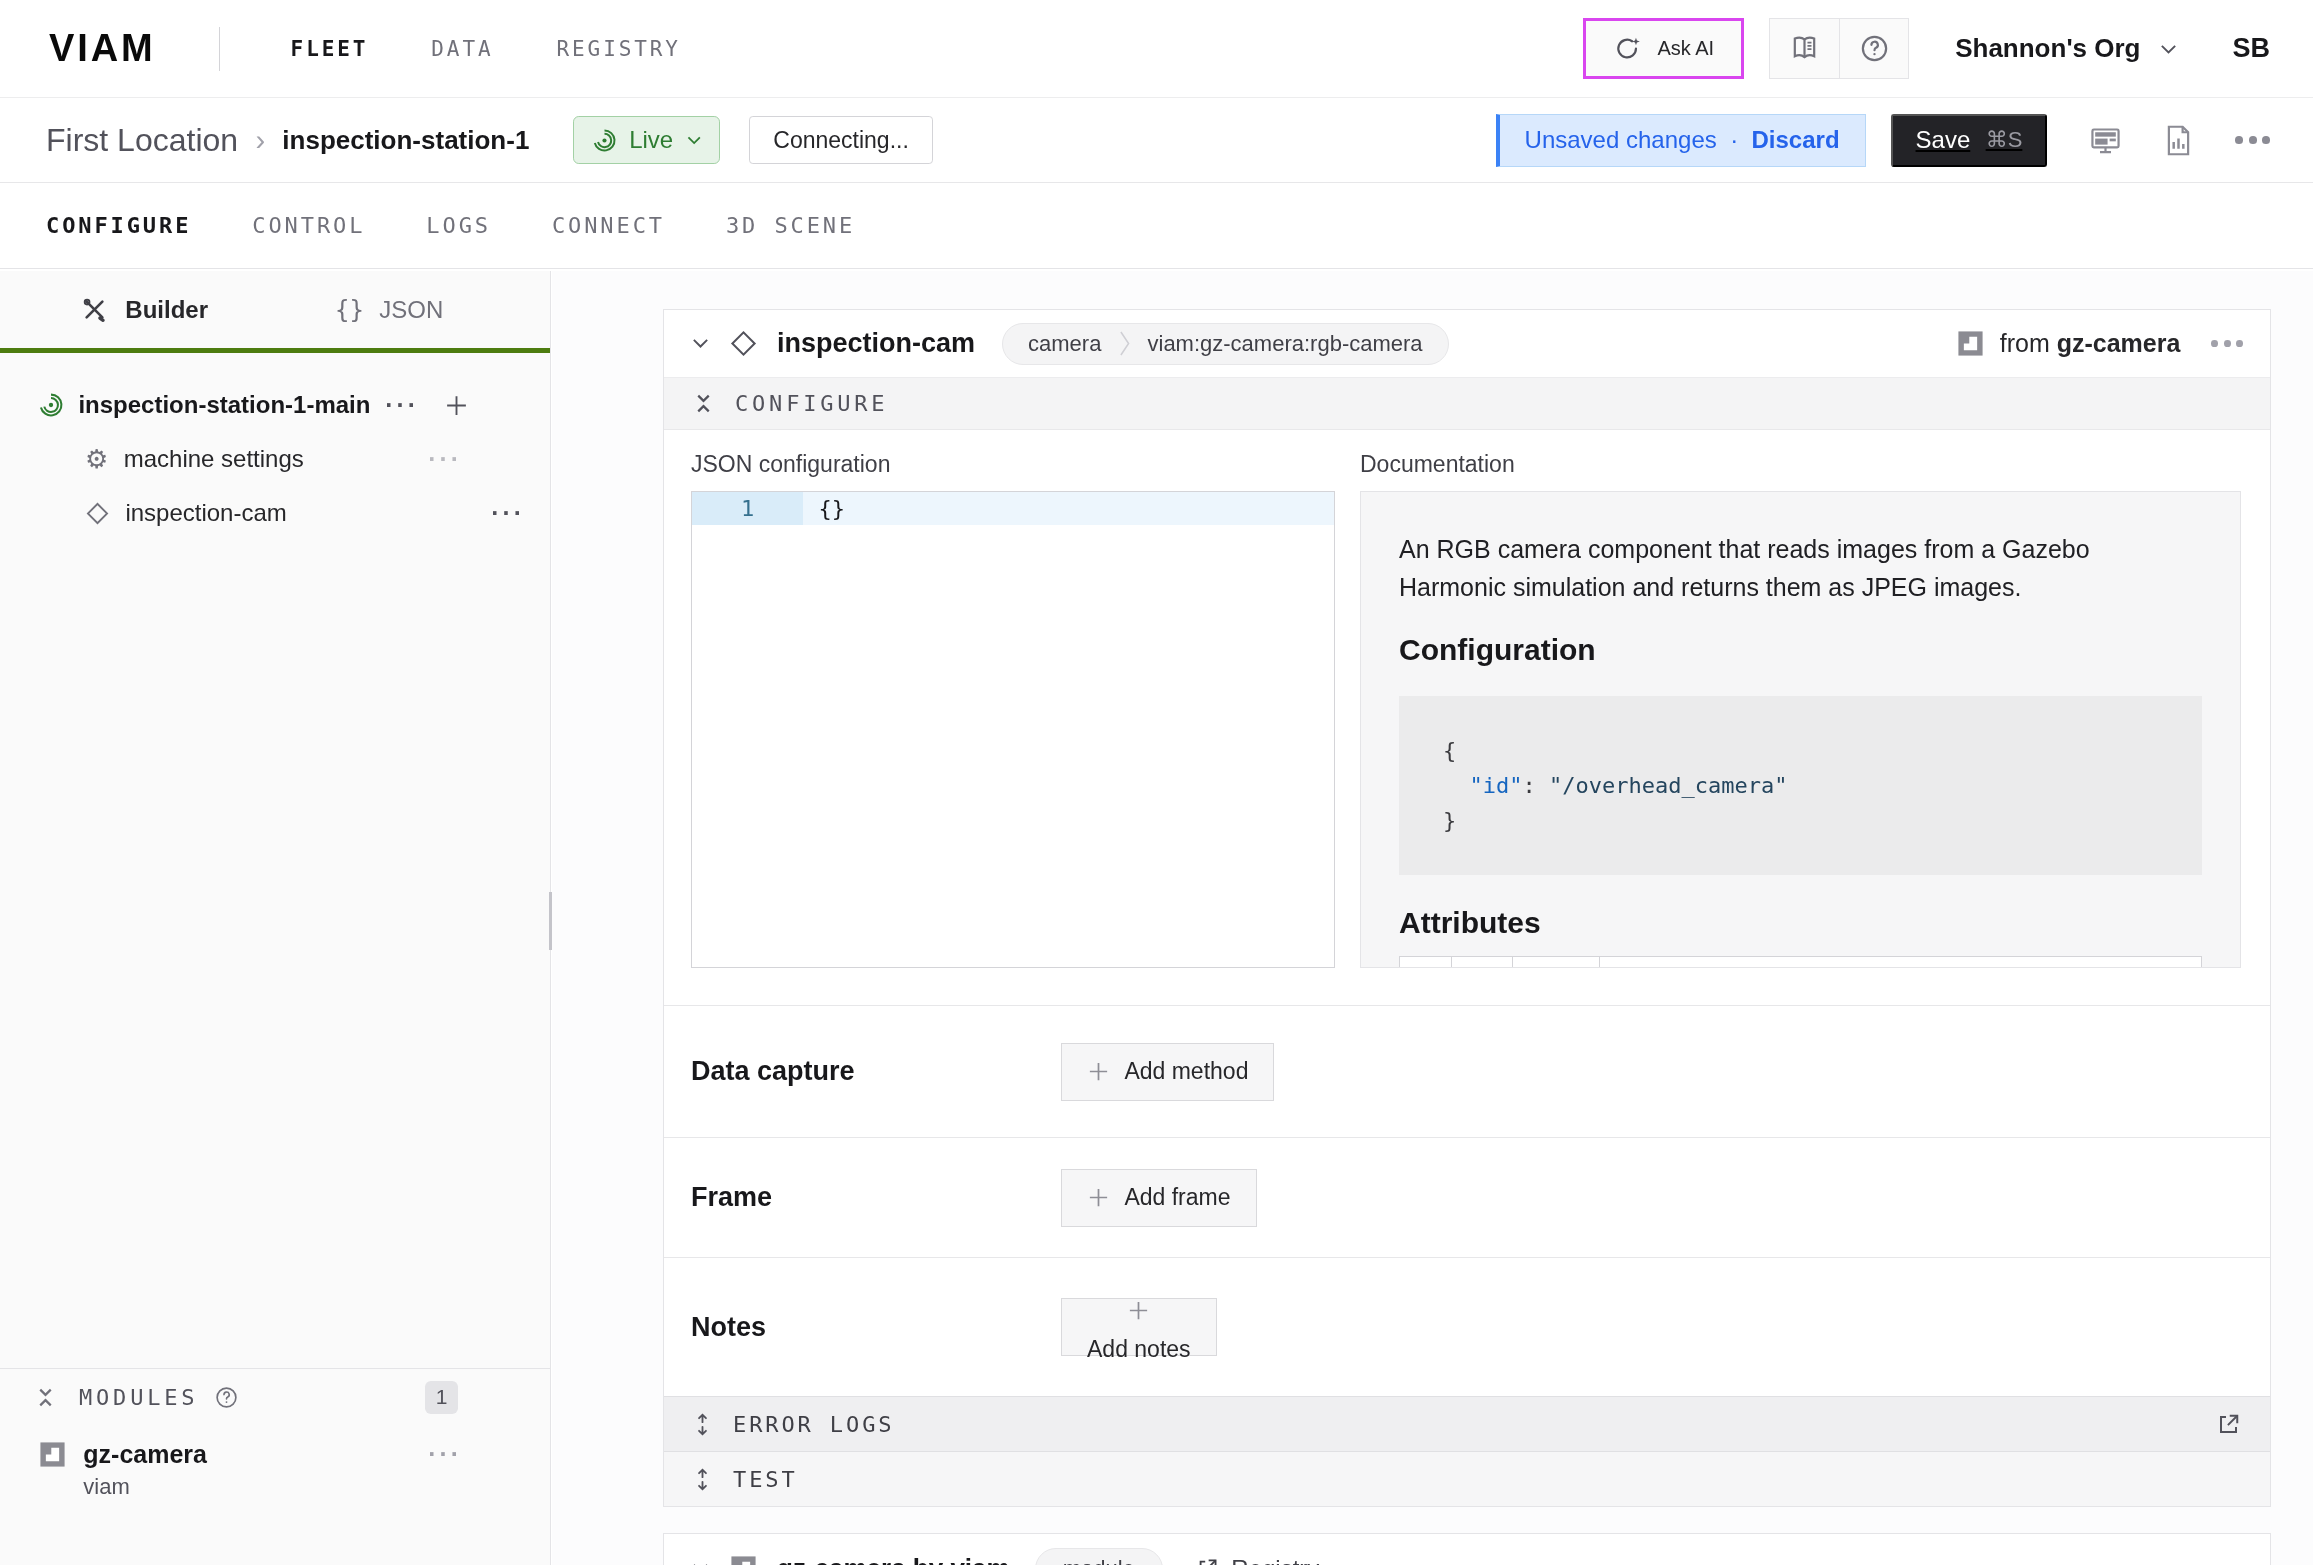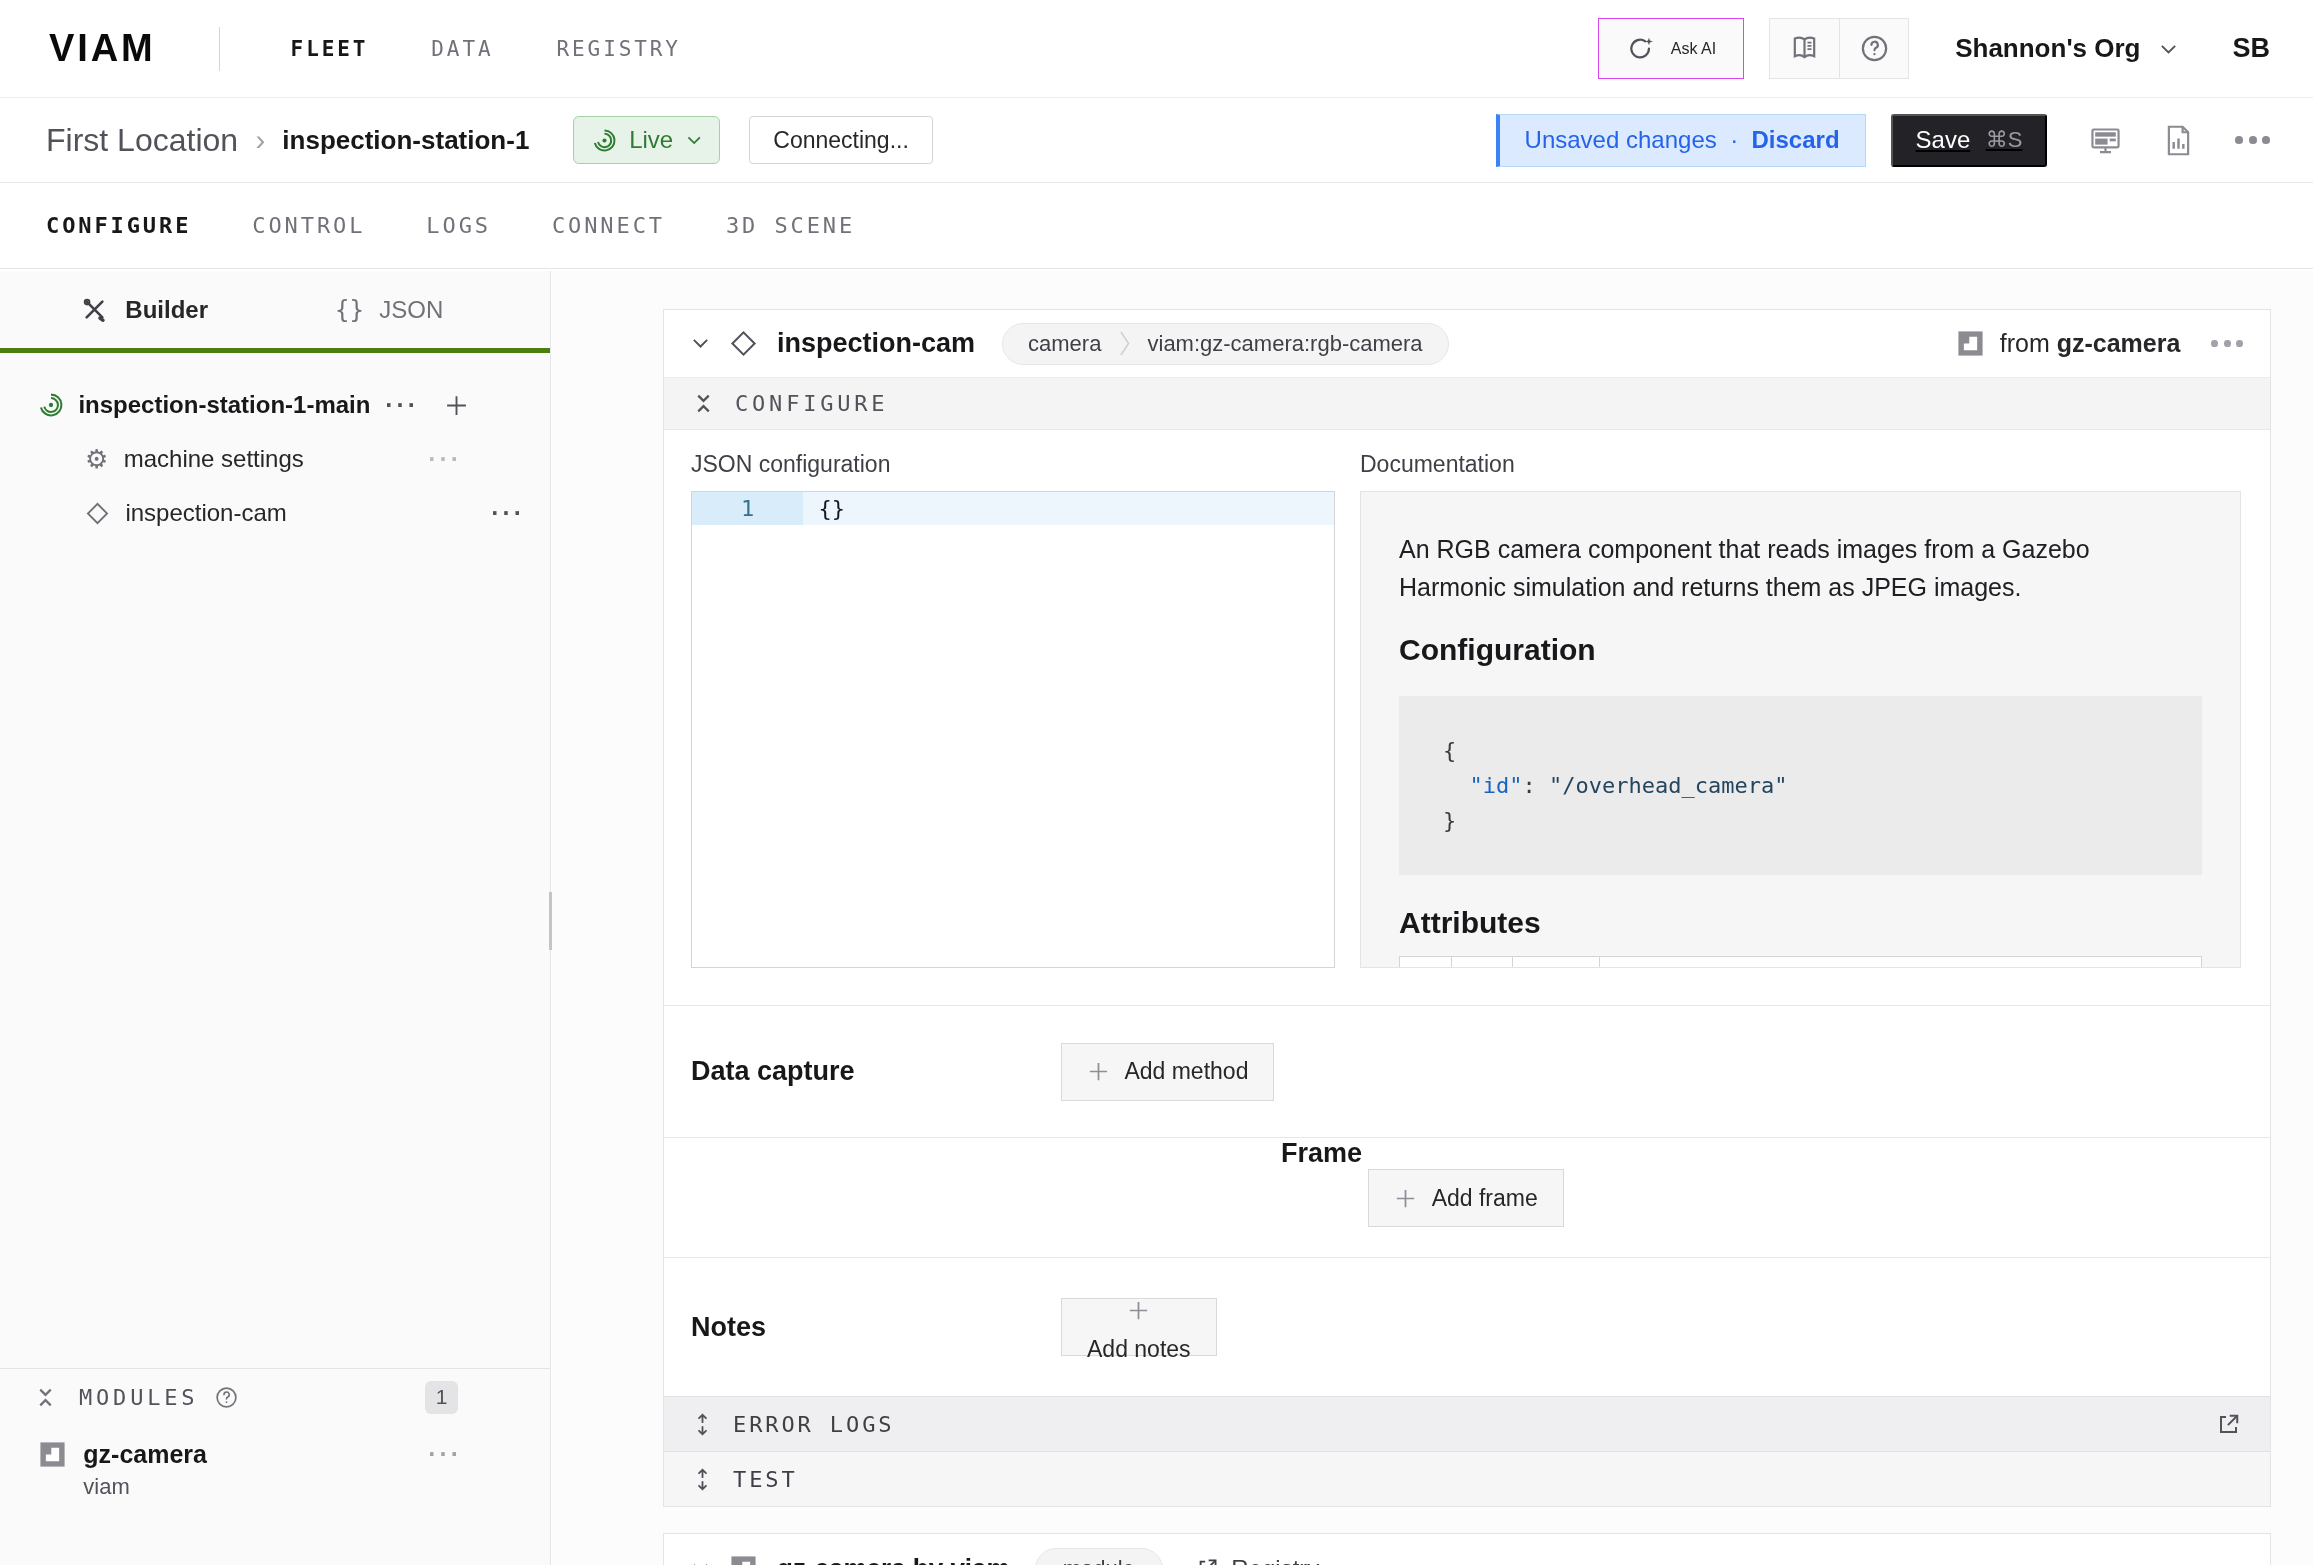--- a/index.html
+++ b/index.html
@@ -17,21 +17,21 @@
     display:flex; align-items:center;
   }
   .logo { margin-left:49px; font-size:38px; font-weight:900; letter-spacing:2.9px; color:#0a0a0a; }
   .logo-divider { width:1px; height:44px; background:#d4d4d8; margin-left:63px; }
   .topnav { display:flex; align-items:center; gap:63px; margin-left:71px; }
   .topnav-item { font-family:"DejaVu Sans Mono",monospace; font-size:21px; letter-spacing:2.9px; color:#71717a; cursor:pointer; }
   .topnav-item.active { color:#18181b; font-weight:700; }
   .topbar-right { margin-left:auto; display:flex; align-items:center; margin-right:43px; }
   .askai-btn {
     display:flex; align-items:center; gap:15.4px; height:61px; padding:0 27px;
-    background:#fafafa; border:1px solid #d946ef; color:#27272a; font-size:16px; cursor:pointer;
+    background:#fafafa; border:3px solid #d946ef; color:#27272a; font-size:20px; cursor:pointer;
   }
   .icon-group { display:flex; height:61px; background:#fafafa; border:1px solid #e4e4e7; margin-left:25px; }
   .icon-cell { width:69px; display:flex; align-items:center; justify-content:center; color:#71717a; cursor:pointer; }
   .icon-cell + .icon-cell { border-left:1px solid #e4e4e7; }
   .org-switcher { display:flex; align-items:center; gap:19px; margin-left:46px; cursor:pointer; }
   .org-name { font-size:26px; font-weight:700; color:#18181b; }
   .avatar { margin-left:54px; font-size:27px; font-weight:700; color:#18181b; cursor:pointer; }
 
   
   .machine-bar {
@@ -154,21 +154,21 @@
     font-family:"DejaVu Sans Mono",monospace; font-size:22px; line-height:35px; color:#3a3a3e; white-space:pre; }
   .tok-key { color:#1565c0; }
   .tok-val { color:#24455e; }
   .code-indent { margin-left:2ch; }
   .docs-attr-heading { font-size:30px; font-weight:700; color:#18181b; margin-top:31px; }
   .attr-table { margin-top:15.4px; width:100%; border-collapse:collapse; background:#fff; }
   .attr-table td { border:1px solid #d4d4d8; height:60px; }
 
   .card-row { display:flex; align-items:center; border-top:1px solid #e7e7e9; padding:0 29px 0 27px; }
   .row-datacapture { height:132px; }
-  .row-frame { height:120px;flex-direction:column; }
+  .row-frame { height:120px; }
   .row-notes { height:139px; }
   .row-label { width:370px; font-size:27px; font-weight:600; color:#18181b; }
   .add-btn {
     height:58px; display:flex; align-items:center; gap:14.4px; padding:0 25px;
     background:#f6f6f7; border:1px solid #d9d9dc; font-size:23px; color:#27272a; cursor:pointer;
   }
   .add-plus { color:#8e8e96; }
 
   .footer-bar { height:55px; display:flex; align-items:center; padding:0 29px; gap:21px; border-top:1px solid #e0e0e3; }
   .footer-bar.error { background:#efeff1; }

